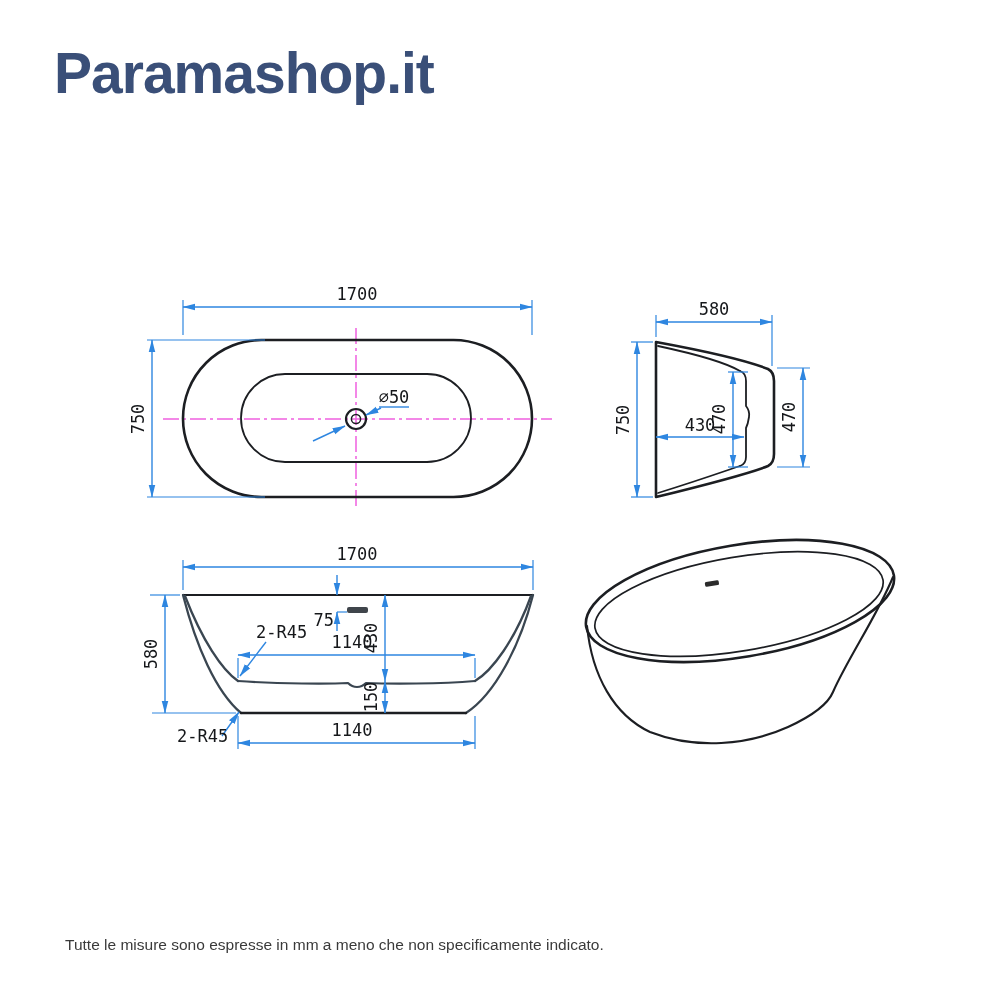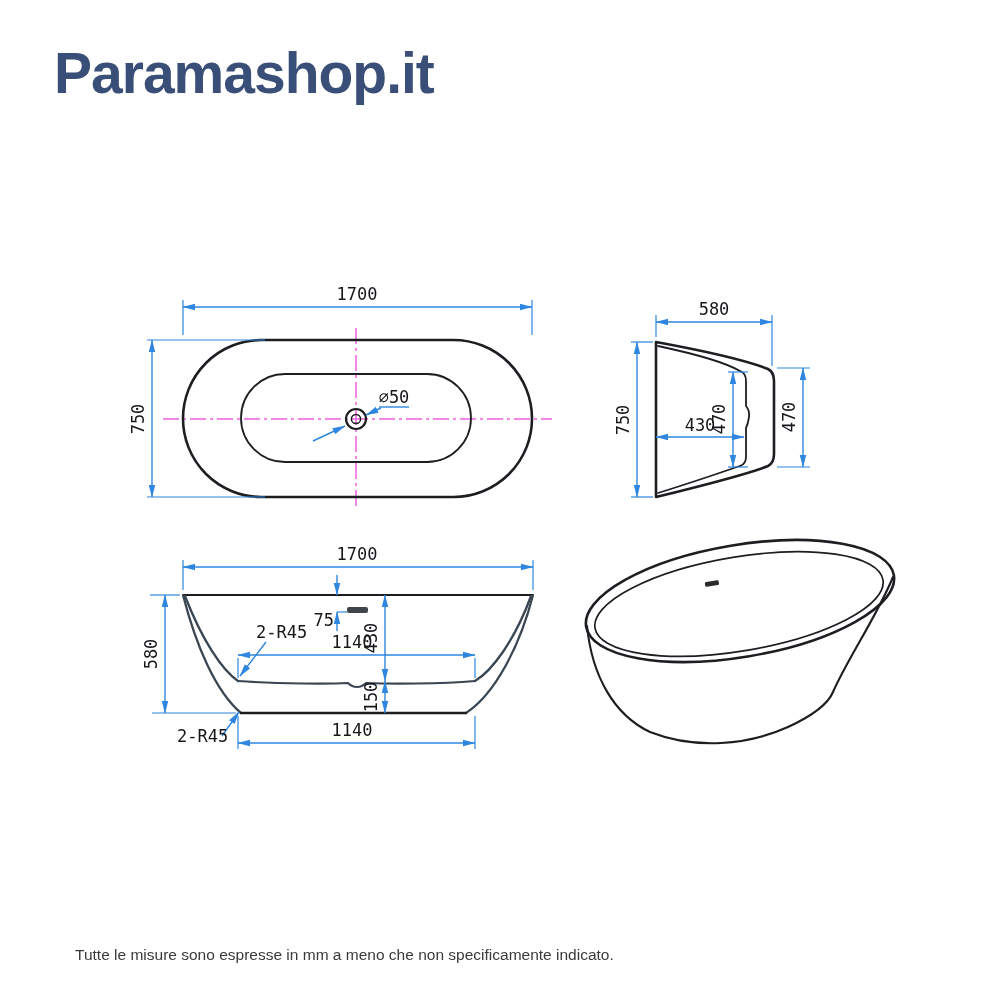--- a/index.html
+++ b/index.html
@@ -2,21 +2,21 @@
 <html><head>
 <meta charset="utf-8">
 <style>
   html,body{margin:0;padding:0;background:#ffffff;}
   .page{position:relative;width:1000px;height:1000px;background:#ffffff;overflow:hidden;
         font-family:"Liberation Sans", sans-serif;}
   .logo{position:absolute;left:54px;top:40px;font-size:57px;font-weight:800;
         letter-spacing:-1px;color:#3a4f78;font-family:"Liberation Sans",sans-serif;}
   .drawing{position:absolute;left:0;top:0;width:1000px;height:1000px;}
   .footer{position:absolute;left:57px;top:923px;color:#3a3a3a;font-size:15.5px;line-height:27px;}
-  .footer p{margin:18px;}
+  .footer p{margin:8px;}
   
   .outline{stroke:#1c1e22;fill:none;stroke-width:2.6;stroke-linecap:round;stroke-linejoin:round;}
   .outline-thin{stroke:#1c1e22;fill:none;stroke-width:1.8;stroke-linecap:round;stroke-linejoin:round;}
   .wall{stroke:#3a4651;fill:none;stroke-width:2.3;stroke-linecap:round;stroke-linejoin:round;}
   .dimline{stroke:#2e86e0;fill:none;stroke-width:1.4;}
   .extline{stroke:#2e86e0;fill:none;stroke-width:1.2;}
   .centerline{stroke:#f060e0;fill:none;stroke-width:1.5;stroke-dasharray:16 4 3 4;}
   .dim{font-family:"DejaVu Sans Mono", monospace;font-size:17px;fill:#15171a;}
 </style>
 </head>

